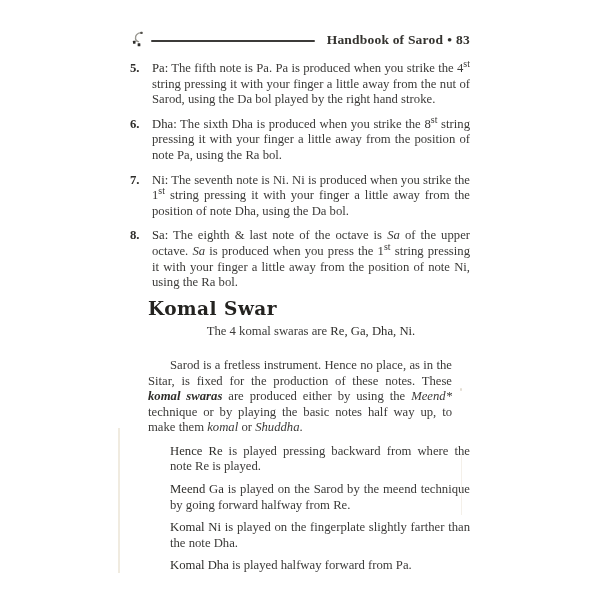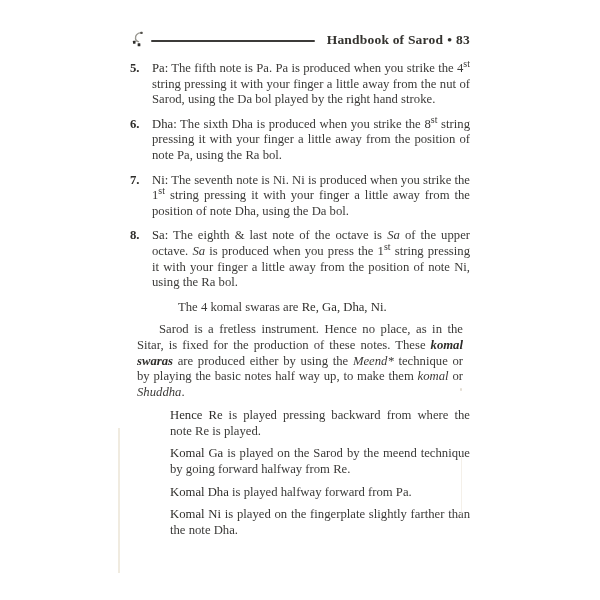--- a/index.html
+++ b/index.html
@@ -28,22 +28,22 @@
   .note-item .itxt{flex:1;text-align:justify;}
   .run-b{font-weight:normal;color:#2e2d2a;}
   .run-i{font-style:italic;}
   .run-bi{font-weight:bold;font-style:italic;color:#2e2d2a;}
   .run-sup{font-size:10px;vertical-align:super;line-height:0;}
   h2.section-heading{
     font-family:"DejaVu Serif", serif;
     font-size:18.5px;font-weight:bold;color:#242320;
     margin:10px 0 8px 18px;letter-spacing:.5px;
   }
-  p{margin:7px;}
-  .intro{margin:0 0 7px 48px;}
+  p{margin:18px;}
+  .intro{margin:0 0 7px 22px;text-align:center;}
   .main-para{text-align:justify;text-indent:22px;margin-bottom:8px;}
   .komal-para{margin:0 0 7px 40px;text-align:justify;}
   .komal-para.single{text-align:left;}
   
   .scan-edge-left{position:absolute;left:118px;top:428px;width:1.5px;height:145px;background:#ece6d8;opacity:.8;}
   .scan-edge-right{position:absolute;left:461px;top:455px;width:1px;height:60px;background:#efeae0;opacity:.7;}
   .scan-speck{position:absolute;left:460px;top:388px;width:2px;height:3px;background:#e3ddd2;border-radius:1px;}
 </style>
 </head>
 <body>
@@ -76,28 +76,29 @@
       <div class="note-item">
         <span class="num">7.</span>
         <span class="itxt"><span class="run-b">Ni:</span><span> The seventh note is Ni. Ni is produced when you strike the 1</span><span class="run-sup">st</span><span> string pressing it with your finger a little away from the position of note Dha, using the Da bol.</span></span>
       </div>
       <div class="note-item">
         <span class="num">8.</span>
         <span class="itxt"><span class="run-b">Sa:</span><span> The eighth &amp; last note of the octave is </span><span class="run-i">Sa</span><span> of the upper octave. </span><span class="run-i">Sa</span><span> is produced when you press the 1</span><span class="run-sup">st</span><span> string pressing it with your finger a little away from the position of note Ni, using the Ra bol.</span></span>
       </div>
     </div>
 
+    <h2 class="section-heading">Komal Swar</h2>
 
     <p class="intro"><span>The 4 komal swaras are </span><span class="run-b">Re, Ga, Dha, Ni.</span></p>
 
     <p class="main-para"><span>Sarod is a fretless instrument. Hence no place, as in the Sitar, is fixed for the production of these notes. These </span><span class="run-bi">komal swaras</span><span> are produced either by using the </span><span class="run-i">Meend*</span><span> technique or by playing the basic notes half way up, to make them </span><span class="run-i">komal</span><span> or </span><span class="run-i">Shuddha</span><span>.</span></p>
 
     <p class="komal-para"><span class="run-b">Hence Re</span><span> is played pressing backward from where the note Re is played.</span></p>
-    <p class="komal-para"><span class="run-b">Komal Ga</span><span> is played on the Sarod by the meend technique by going forward halfway from Re.</span></p>
+    <p class="komal-para"><span class="run-b">Meend Ga</span><span> is played on the Sarod by the meend technique by going forward halfway from Re.</span></p>
+    <p class="komal-para"><span class="run-b">Komal Ni</span><span> is played on the fingerplate slightly farther than the note Dha.</span></p>
     <p class="komal-para single"><span class="run-b">Komal Dha</span><span> is played halfway forward from Pa.</span></p>
-    <p class="komal-para"><span class="run-b">Komal Ni</span><span> is played on the fingerplate slightly farther than the note Dha.</span></p>
 
   </div>
 
   <div class="scan-edge-left"></div>
   <div class="scan-edge-right"></div>
   <div class="scan-speck"></div>
 </div>
 
 </body></html>

